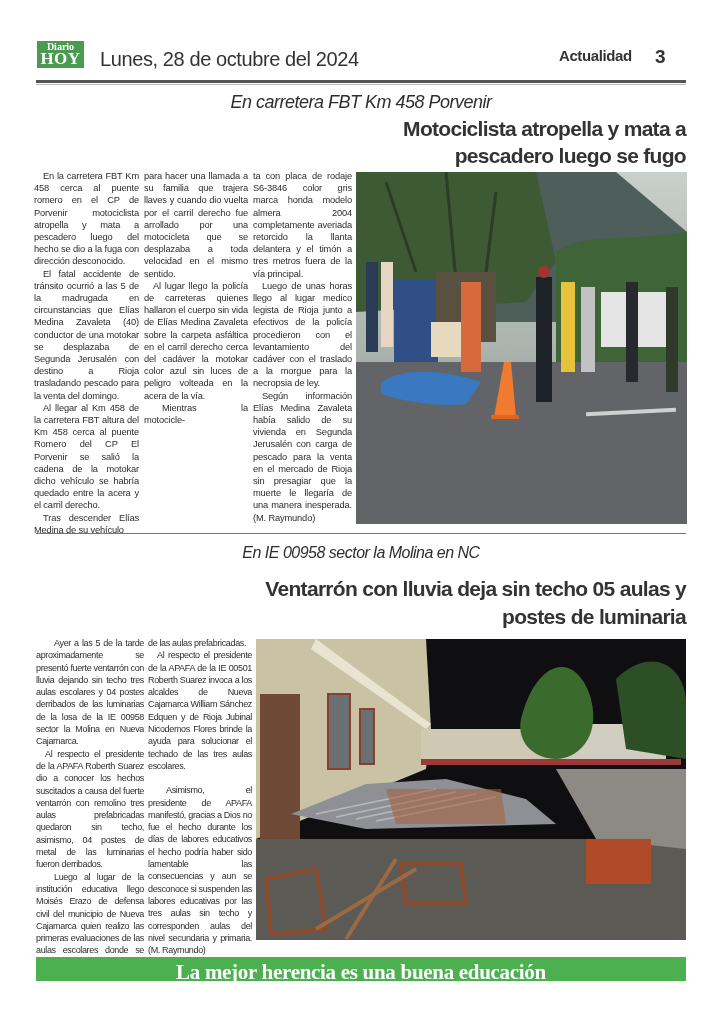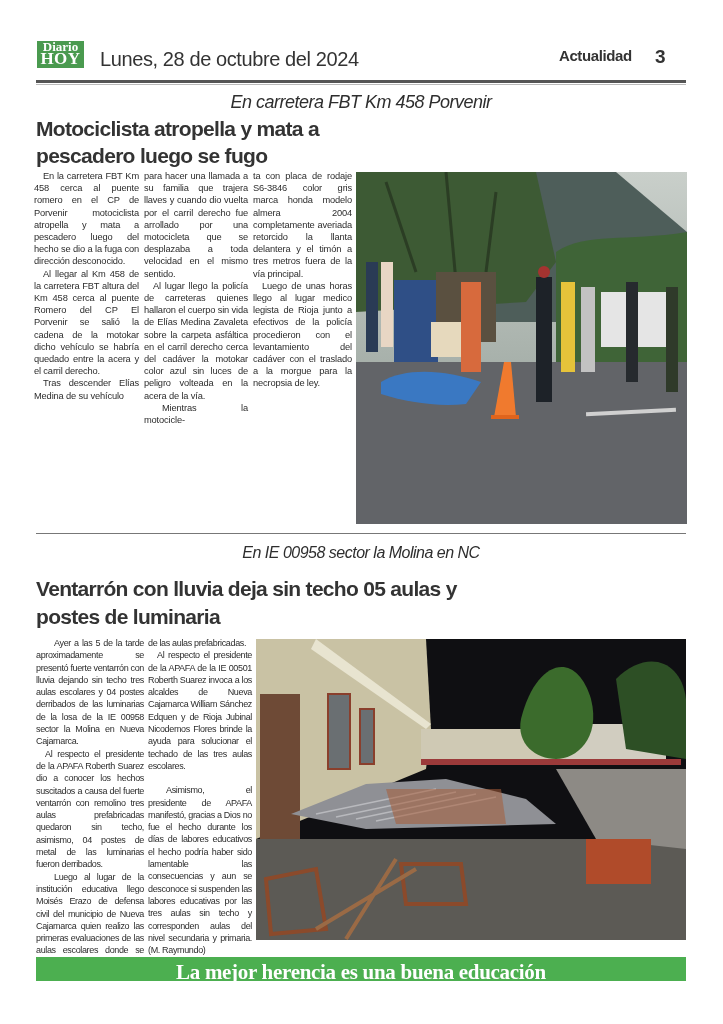--- a/index.html
+++ b/index.html
@@ -1,31 +1,31 @@
 <!DOCTYPE html>
 <html><head>
 <meta charset="utf-8">
 <style>
   html, body { margin: 0; padding: 0; background: #ffffff; }
   body { width: 723px; height: 1024px; position: relative; overflow: hidden; font-family: "Liberation Sans", sans-serif; color: #2a2a2a; }
   .abs { position: absolute; }
 
   
   .logo { left: 37px; top: 41px; width: 47px; height: 27px; background: #4a9a4f; color: #fff; text-align: center; }
-  .logo .small { font-family: "Liberation Serif", serif; font-size: 13px; font-weight: bold; line-height: 8px; padding-top: 2px; }
+  .logo .small { font-family: "Liberation Serif", serif; font-size: 10px; font-weight: bold; line-height: 8px; padding-top: 2px; }
   .logo .big { font-family: "Liberation Serif", serif; font-size: 17px; font-weight: bold; line-height: 16px; letter-spacing: 0.5px; }
   .date { left: 100px; top: 48px; font-size: 20px; letter-spacing: -0.4px; color: #333; }
   .section { left: 559px; top: 47px; font-size: 15px; font-weight: bold; letter-spacing: -0.4px; color: #333; }
   .pagenum { left: 655px; top: 46px; font-size: 19px; font-weight: bold; color: #333; }
   .rule-top { left: 36px; top: 80px; width: 650px; height: 3px; background: #555; }
   .rule-top2 { left: 36px; top: 84px; width: 650px; height: 1px; background: #bbb; }
 
   
   .kicker { left: 36px; width: 650px; text-align: center; font-style: italic; color: #2e2e2e; letter-spacing: -0.5px; }
-  .headline { left: 36px; width: 650px; text-align: left; font-weight: bold; color: #333; letter-spacing: -0.7px; }
+  .headline { left: 36px; width: 650px; text-align: right; font-weight: bold; color: #333; letter-spacing: -0.7px; }
   .k1 { top: 92px; font-size: 18px; }
   .h1 { top: 115px; font-size: 21px; line-height: 27px; }
   .k2 { top: 544px; font-size: 16px; }
   .h2 { top: 575px; font-size: 21px; line-height: 28px; }
 
   .divider { left: 36px; top: 533px; width: 650px; height: 1px; background: #777; }
 
   
   .col { font-size: 9.3px; line-height: 12.2px; text-align: justify; color: #2c2c2c; letter-spacing: -0.15px; }
   .col p { margin: 0; text-indent: 9px; }
@@ -59,31 +59,33 @@
 <div class="abs rule-top2"></div>
 
 <div class="abs kicker k1">En carretera FBT Km 458 Porvenir</div>
 <div class="abs headline h1">
   <div>Motociclista atropella y mata a</div>
   <div>pescadero luego se fugo</div>
 </div>
 
 <div class="abs col c1a">
   <p>En la carretera FBT Km 458 cerca al puente romero en el CP de Porvenir motociclista atropella y mata a pescadero luego del hecho se dio a la fuga con dirección desconocido.</p>
+  <p>El fatal accidente de tránsito ocurrió a las 5 de la madrugada en circunstancias que Elías Medina Zavaleta (40) conductor de una motokar se desplazaba de Segunda Jerusalén con destino a Rioja trasladando pescado para la venta del domingo.</p>
   <p>Al llegar al Km 458 de la carretera FBT altura del Km 458 cerca al puente Romero del CP El Porvenir se salió la cadena de la motokar dicho vehículo se habría quedado entre la acera y el carril derecho.</p>
   <p>Tras descender Elías Medina de su vehículo</p>
 </div>
 <div class="abs col c1b">
   <p style="text-indent:0">para hacer una llamada a su familia que trajera llaves y cuando dio vuelta por el carril derecho fue arrollado por una motocicleta que se desplazaba a toda velocidad en el mismo sentido.</p>
   <p>Al lugar llego la policía de carreteras quienes hallaron el cuerpo sin vida de Elías Medina Zavaleta sobre la carpeta asfáltica en el carril derecho cerca del cadáver la motokar color azul sin luces de peligro volteada en la acera de la vía.</p>
   <p style="text-indent:18px">Mientras la motocicle-</p>
 </div>
 <div class="abs col c1c">
   <p style="text-indent:0">ta con placa de rodaje S6-3846 color gris marca honda modelo almera 2004 completamente averiada retorcido la llanta delantera y el timón a tres metros fuera de la vía principal.</p>
   <p>Luego de unas horas llego al lugar medico legista de Rioja junto a efectivos de la policía procedieron con el levantamiento del cadáver con el traslado a la morgue para la necropsia de ley.</p>
+  <p>Según información Elías Medina Zavaleta había salido de su vivienda en Segunda Jerusalén con carga de pescado para la venta en el mercado de Rioja sin presagiar que la muerte le llegaría de una manera inesperada. (M. Raymundo)</p>
 </div>
 
 <div class="abs photo photo1">
   <svg viewBox="0 0 331 352" preserveAspectRatio="none">
     <defs>
       <linearGradient id="sky1" x1="0" y1="0" x2="0" y2="1">
         <stop offset="0" stop-color="#c9cfca"></stop>
           <stop offset="1" stop-color="#8b9790"></stop>
       </linearGradient>
     </defs>

